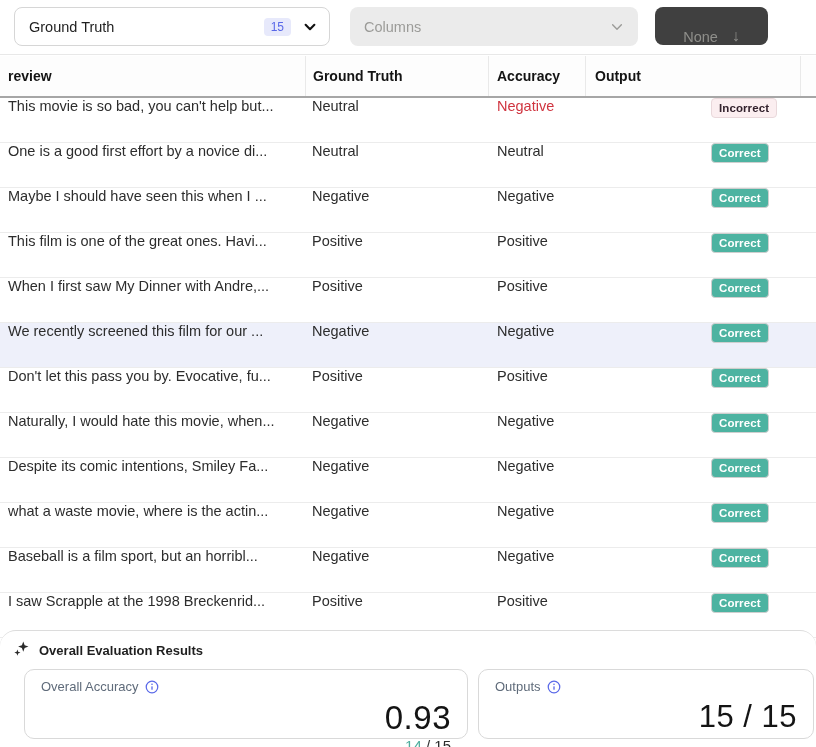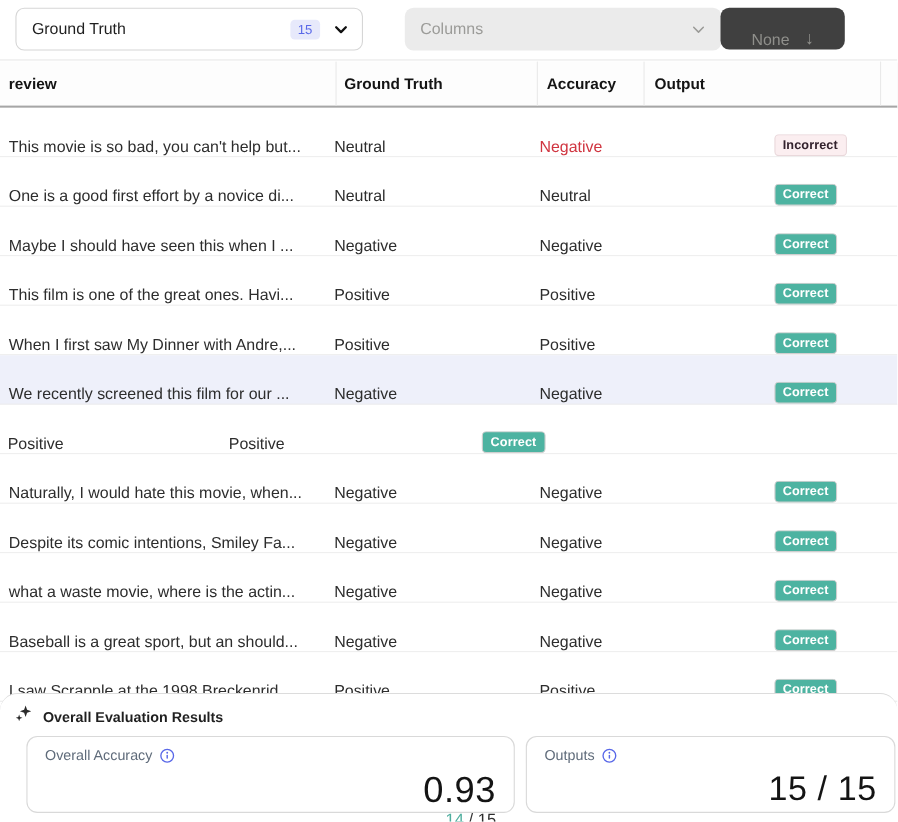--- a/index.html
+++ b/index.html
@@ -7,41 +7,41 @@
   body { font-family: "Liberation Sans", "DejaVu Sans", sans-serif; color: #262626; }
   .page { position: relative; width: 816px; height: 747px; overflow: hidden; background: #fff; }
 
   
   .toolbar { position: absolute; top: 0; left: 0; width: 816px; height: 55px; background: #fff; border-bottom: 1px solid #e8e8e8; }
   .select-main { position: absolute; left: 14px; top: 7px; width: 316px; height: 39px; background: #fff;
     border: 1px solid #d6d6d6; border-radius: 8px; display: flex; align-items: center; padding: 0 12px 0 14px; cursor: pointer; }
   .select-main .label { font-size: 14.5px; color: #1f1f1f; flex: 1; }
   .count-badge { background: #e7e9fb; color: #5968e8; font-size: 12px; font-weight: 500; padding: 2px 7px; border-radius: 4px; margin-right: 12px; }
   .chev { display: inline-flex; }
-  .select-columns { position: absolute; left: 368px; top: 7px; width: 288px; height: 39px; background: #ebebeb;
+  .select-columns { position: absolute; left: 350px; top: 7px; width: 288px; height: 39px; background: #ebebeb;
     border: none; border-radius: 8px; display: flex; align-items: center; padding: 0 14px; cursor: pointer; }
   .select-columns .ph { font-size: 14.5px; color: #9b9b98; flex: 1; }
   .btn-sort { position: absolute; left: 655px; top: 7px; width: 113px; height: 38px; background: #404040;
     border-radius: 8px; display: flex; align-items: flex-end; justify-content: center; gap: 14px; cursor: pointer; }
   .btn-sort .t { font-size: 14.5px; color: #8f8f8b; }
   .btn-sort .arrow { font-size: 16px; color: #8f8f8b; }
 
   
   .table { position: absolute; top: 56px; left: 0; width: 816px; }
   .thead { display: flex; height: 42px; align-items: center; background: #fdfdfd;
     border-bottom: 2px solid #a6a6a6; box-shadow: 0 1px 0 #e0e0e0; font-weight: 700; font-size: 14px; color: #141414; }
   .th, .td { overflow: hidden; white-space: nowrap; }
   .col-review { width: 305px; padding-left: 8px; }
   .col-gt { width: 183px; padding-left: 7px; }
   .col-out { width: 215px; padding-left: 9px; }
   .col-acc { width: 97px; padding-left: 8px; }
   .col-end { width: 16px; align-self: stretch; }
   .thead .col-gt, .thead .col-out, .thead .col-acc { border-left: 1px solid #e9e9e9; align-self: stretch; display: flex; align-items: center; }
   .thead .col-end { border-left: 1px solid #e9e9e9; }
-  .row { display: flex; height: 45px; align-items: flex-end; border-bottom: 1px solid #ececec; font-size: 14.5px; color: #2d2d2d; background: #fff; cursor: pointer; gap: 16px; }
+  .row { display: flex; height: 45px; align-items: flex-start; border-bottom: 1px solid #ececec; font-size: 14.5px; color: #2d2d2d; background: #fff; cursor: pointer; }
   .row.highlighted { background: #eef0fa; }
   .c-output.neg { color: #d03540; }
   .badge { display: inline-block; font-size: 11.5px; font-weight: 700; padding: 3px 7px; border-radius: 4px; letter-spacing: .1px; }
   .badge.correct { background: #4db3a1; color: #fff; border: 1px solid #cfcfcf; }
   .badge.incorrect { background: #fbeef0; color: #33222d; border: 1px solid #e9d8db; }
 
   
   .summary { position: absolute; left: 0; bottom: 0; width: 816px; height: 117px; background: #fff; border-top: 1px solid #dcdcdc; z-index: 5; border-radius: 16px; }
   .summary-head { display: flex; align-items: center; gap: 9px; padding: 9px 0 0 13px; }
   .summary-title { font-size: 13px; font-weight: 700; color: #1f1f1f; }
@@ -136,20 +136,21 @@
 
     <div class="row highlighted">
       <div class="td col-review c-review">We recently screened this film for our ...</div>
       <div class="td col-gt c-gt">Negative</div>
       <div class="td col-out c-output">Negative</div>
       <div class="td col-acc"><span class="badge correct">Correct</span></div>
       <div class="td col-end"></div>
     </div>
 
     <div class="row">
+      <div class="td col-review c-review">Don't let this pass you by. Evocative, fu...</div>
       <div class="td col-gt c-gt">Positive</div>
       <div class="td col-out c-output">Positive</div>
       <div class="td col-acc"><span class="badge correct">Correct</span></div>
       <div class="td col-end"></div>
     </div>
 
     <div class="row">
       <div class="td col-review c-review">Naturally, I would hate this movie, when...</div>
       <div class="td col-gt c-gt">Negative</div>
       <div class="td col-out c-output">Negative</div>
@@ -167,21 +168,21 @@
 
     <div class="row">
       <div class="td col-review c-review">what a waste movie, where is the actin...</div>
       <div class="td col-gt c-gt">Negative</div>
       <div class="td col-out c-output">Negative</div>
       <div class="td col-acc"><span class="badge correct">Correct</span></div>
       <div class="td col-end"></div>
     </div>
 
     <div class="row">
-      <div class="td col-review c-review">Baseball is a great sport, but an should...</div>
+      <div class="td col-review c-review">Baseball is a film sport, but an horribl...</div>
       <div class="td col-gt c-gt">Negative</div>
       <div class="td col-out c-output">Negative</div>
       <div class="td col-acc"><span class="badge correct">Correct</span></div>
       <div class="td col-end"></div>
     </div>
 
     <div class="row">
       <div class="td col-review c-review">I saw Scrapple at the 1998 Breckenrid...</div>
       <div class="td col-gt c-gt">Positive</div>
       <div class="td col-out c-output">Positive</div>

